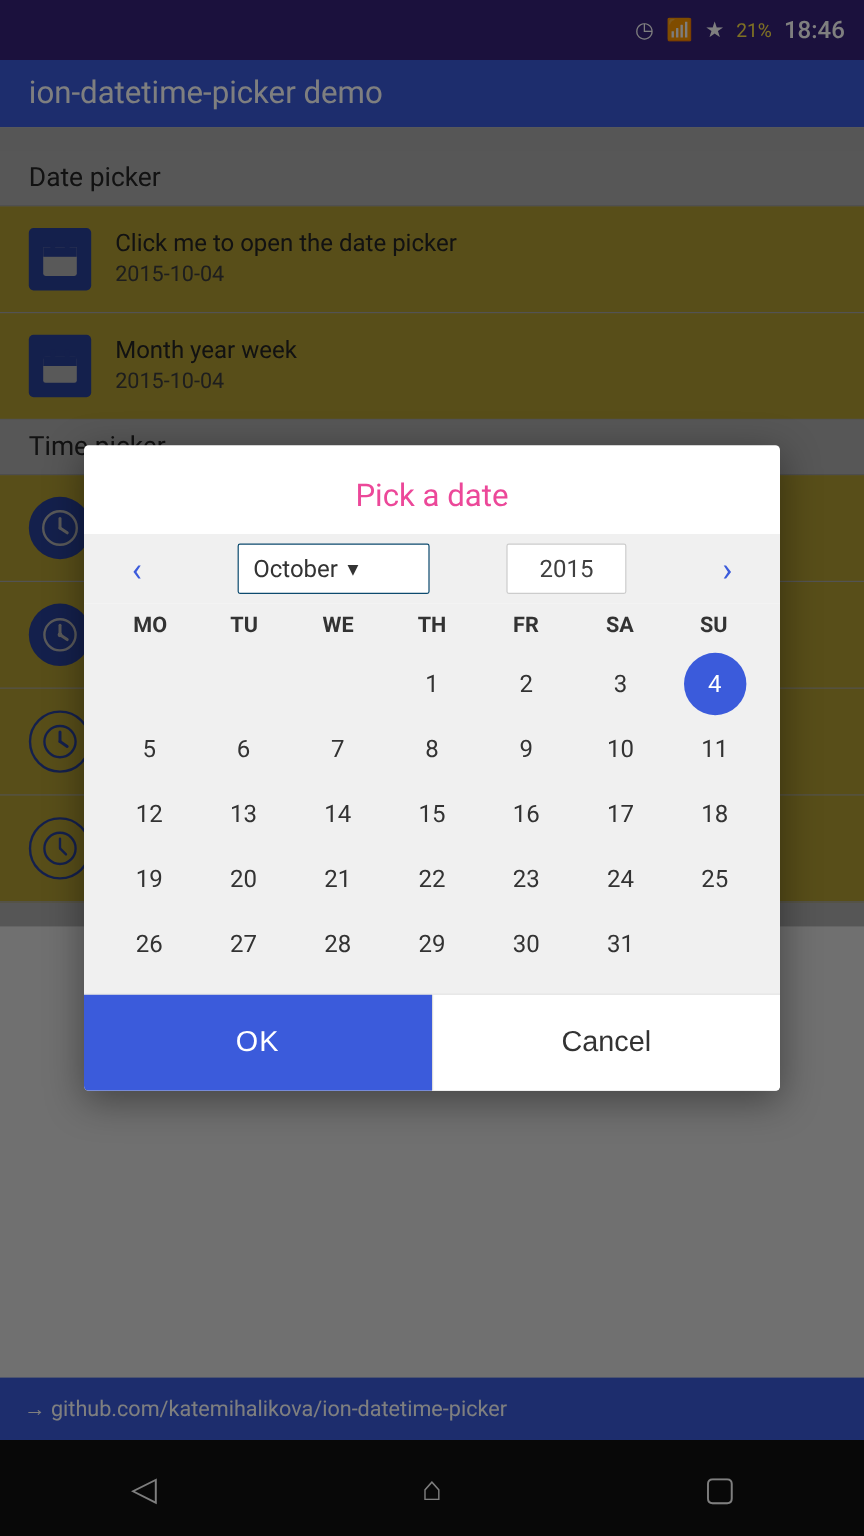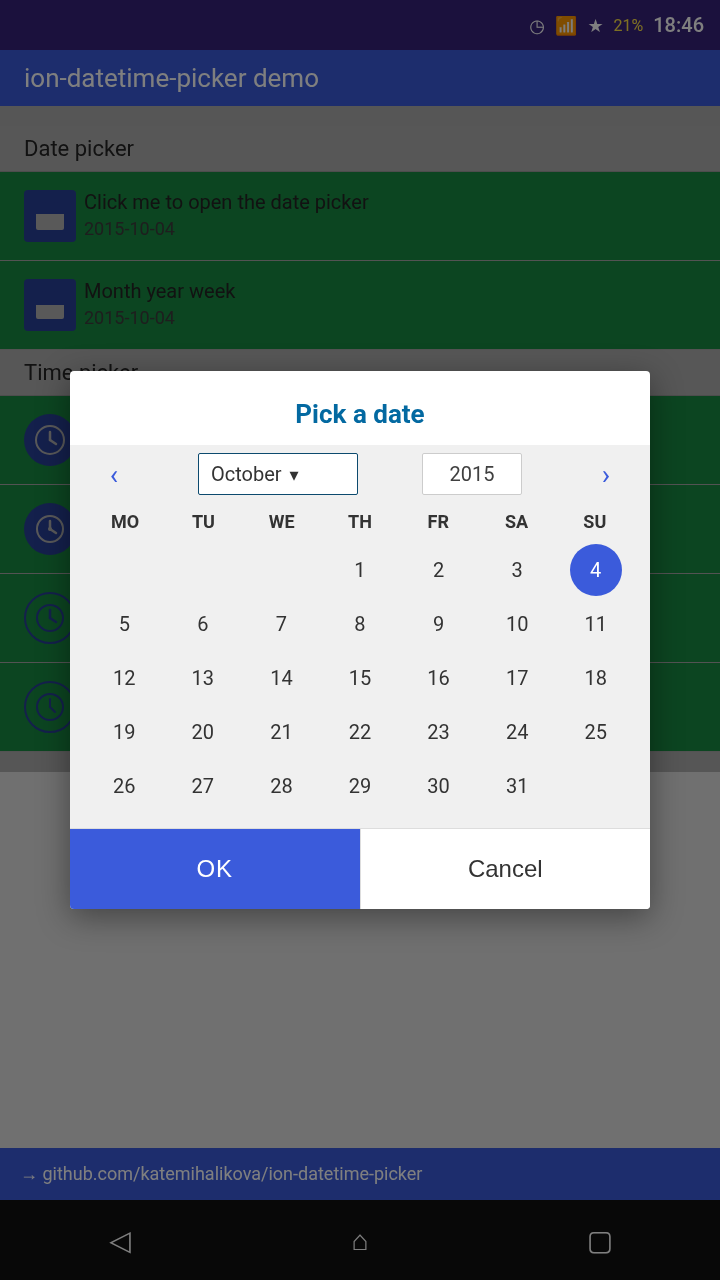--- a/index.html
+++ b/index.html
@@ -68,23 +68,23 @@
       color: #333;
       padding: 10px 24px 10px 24px;
       border-bottom: 1px solid #ddd;
       background: #fafafa;
     }
 
     .list-item {
       display: flex;
       align-items: flex-start;
       padding: 18px 24px;
-      background: #22c55e;
+      background: #fde047;
       border-bottom: 1px solid #eee;
-      gap: 8px;
+      gap: 20px;
     }
 
     .list-item-icon {
       width: 52px;
       height: 52px;
       background: #3b5bdb;
       border-radius: 4px;
       display: flex;
       align-items: center;
       justify-content: center;
@@ -126,22 +126,22 @@
       width: 580px;
       background: white;
       border-radius: 4px;
       overflow: hidden;
       box-shadow: 0 8px 32px rgba(0,0,0,0.4);
     }
 
     .dialog-title {
       text-align: center;
       font-size: 26px;
-      font-weight: 700;
-      color: #0369a1;
+      font-weight: 400;
+      color: #ec4899;
       padding: 28px 24px 16px;
     }
 
     
     .calendar-nav {
       display: flex;
       align-items: center;
       justify-content: space-between;
       padding: 8px 24px 8px;
       background: #f0f0f0;

